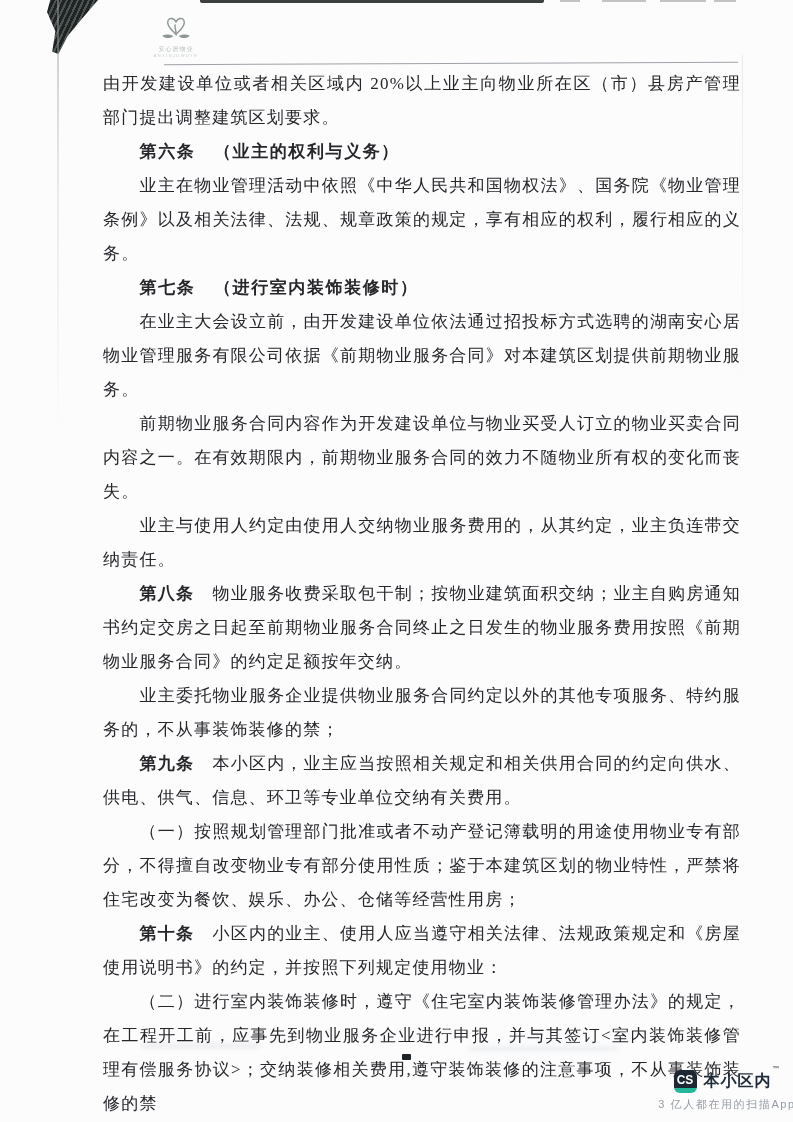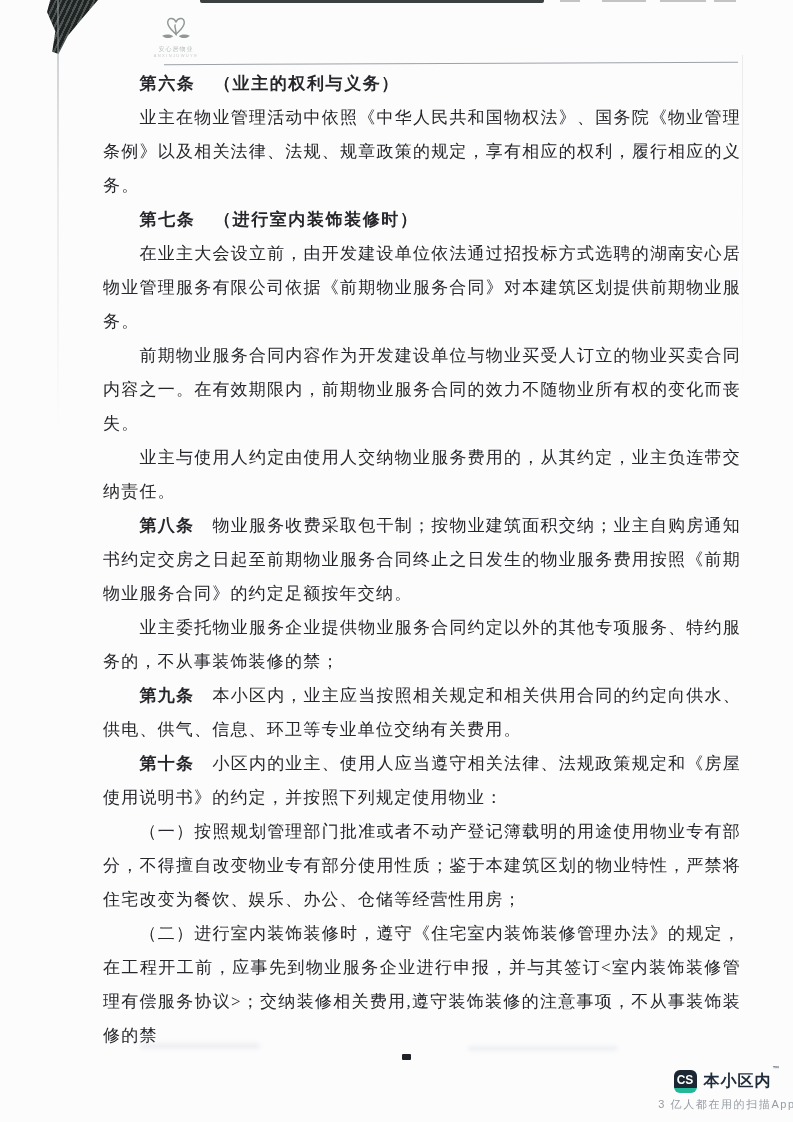--- a/index.html
+++ b/index.html
@@ -129,31 +129,32 @@
         <path d="M17 27 C13 30, 8 30, 4.5 26.5 C9 24.5, 14 24.8, 17 27 Z" fill="#8f9894"></path>
         <path d="M23 27 C27 30, 32 30, 35.5 26.5 C31 24.5, 26 24.8, 23 27 Z" fill="#8f9894"></path>
       </svg>
     </div>
     <div class="logo-brand">安心居物业</div>
     <div class="logo-sub">ANXINJUWUYE</div>
   </div>
   <div class="header-rule"></div>
 
   <div class="doc-body">
+      <p class="para"><span class="seg">由开发建设单位或者相关区域内 20%以上业主向物业所在区（市）县房产管理部门提出调整建筑区划要求。</span></p>
       <p class="para indent heading"><span class="seg bold">第六条　（业主的权利与义务）</span></p>
       <p class="para indent"><span class="seg">业主在物业管理活动中依照《中华人民共和国物权法》、国务院《物业管理条例》以及相关法律、法规、规章政策的规定，享有相应的权利，履行相应的义务。</span></p>
       <p class="para indent heading"><span class="seg bold">第七条　（进行室内装饰装修时）</span></p>
       <p class="para indent"><span class="seg">在业主大会设立前，由开发建设单位依法通过招投标方式选聘的湖南安心居物业管理服务有限公司依据《前期物业服务合同》对本建筑区划提供前期物业服务。</span></p>
       <p class="para indent"><span class="seg">前期物业服务合同内容作为开发建设单位与物业买受人订立的物业买卖合同内容之一。在有效期限内，前期物业服务合同的效力不随物业所有权的变化而丧失。</span></p>
       <p class="para indent"><span class="seg">业主与使用人约定由使用人交纳物业服务费用的，从其约定，业主负连带交纳责任。</span></p>
       <p class="para indent"><span class="seg bold">第八条</span><span class="seg">　物业服务收费采取包干制；按物业建筑面积交纳；业主自购房通知书约定交房之日起至前期物业服务合同终止之日发生的物业服务费用按照《前期物业服务合同》的约定足额按年交纳。</span></p>
       <p class="para indent"><span class="seg">业主委托物业服务企业提供物业服务合同约定以外的其他专项服务、特约服务的，不从事装饰装修的禁；</span></p>
       <p class="para indent"><span class="seg bold">第九条</span><span class="seg">　本小区内，业主应当按照相关规定和相关供用合同的约定向供水、供电、供气、信息、环卫等专业单位交纳有关费用。</span></p>
+      <p class="para indent"><span class="seg">（一）按照规划管理部门批准或者不动产登记簿载明的用途使用物业专有部分，不得擅自改变物业专有部分使用性质；鉴于本建筑区划的物业特性，严禁将住宅改变为餐饮、娱乐、办公、仓储等经营性用房；</span></p>
       <p class="para indent"><span class="seg bold">第十条</span><span class="seg">　小区内的业主、使用人应当遵守相关法律、法规政策规定和《房屋使用说明书》的约定，并按照下列规定使用物业：</span></p>
-      <p class="para indent"><span class="seg">（一）按照规划管理部门批准或者不动产登记簿载明的用途使用物业专有部分，不得擅自改变物业专有部分使用性质；鉴于本建筑区划的物业特性，严禁将住宅改变为餐饮、娱乐、办公、仓储等经营性用房；</span></p>
       <p class="para indent"><span class="seg">（二）进行室内装饰装修时，遵守《住宅室内装饰装修管理办法》的规定，在工程开工前，应事先到物业服务企业进行申报，并与其签订&lt;室内装饰装修管理有偿服务协议&gt;；交纳装修相关费用,遵守装饰装修的注意事项，不从事装饰装修的禁</span></p>
     </div>
 
   <div class="page-dash"></div>
 
   <div class="cs-watermark">
     <div class="cs-row">
       <div class="cs-badge">CS</div>
       <div class="cs-title">
         <span>本小区内</span><span class="cs-tm">™</span>

